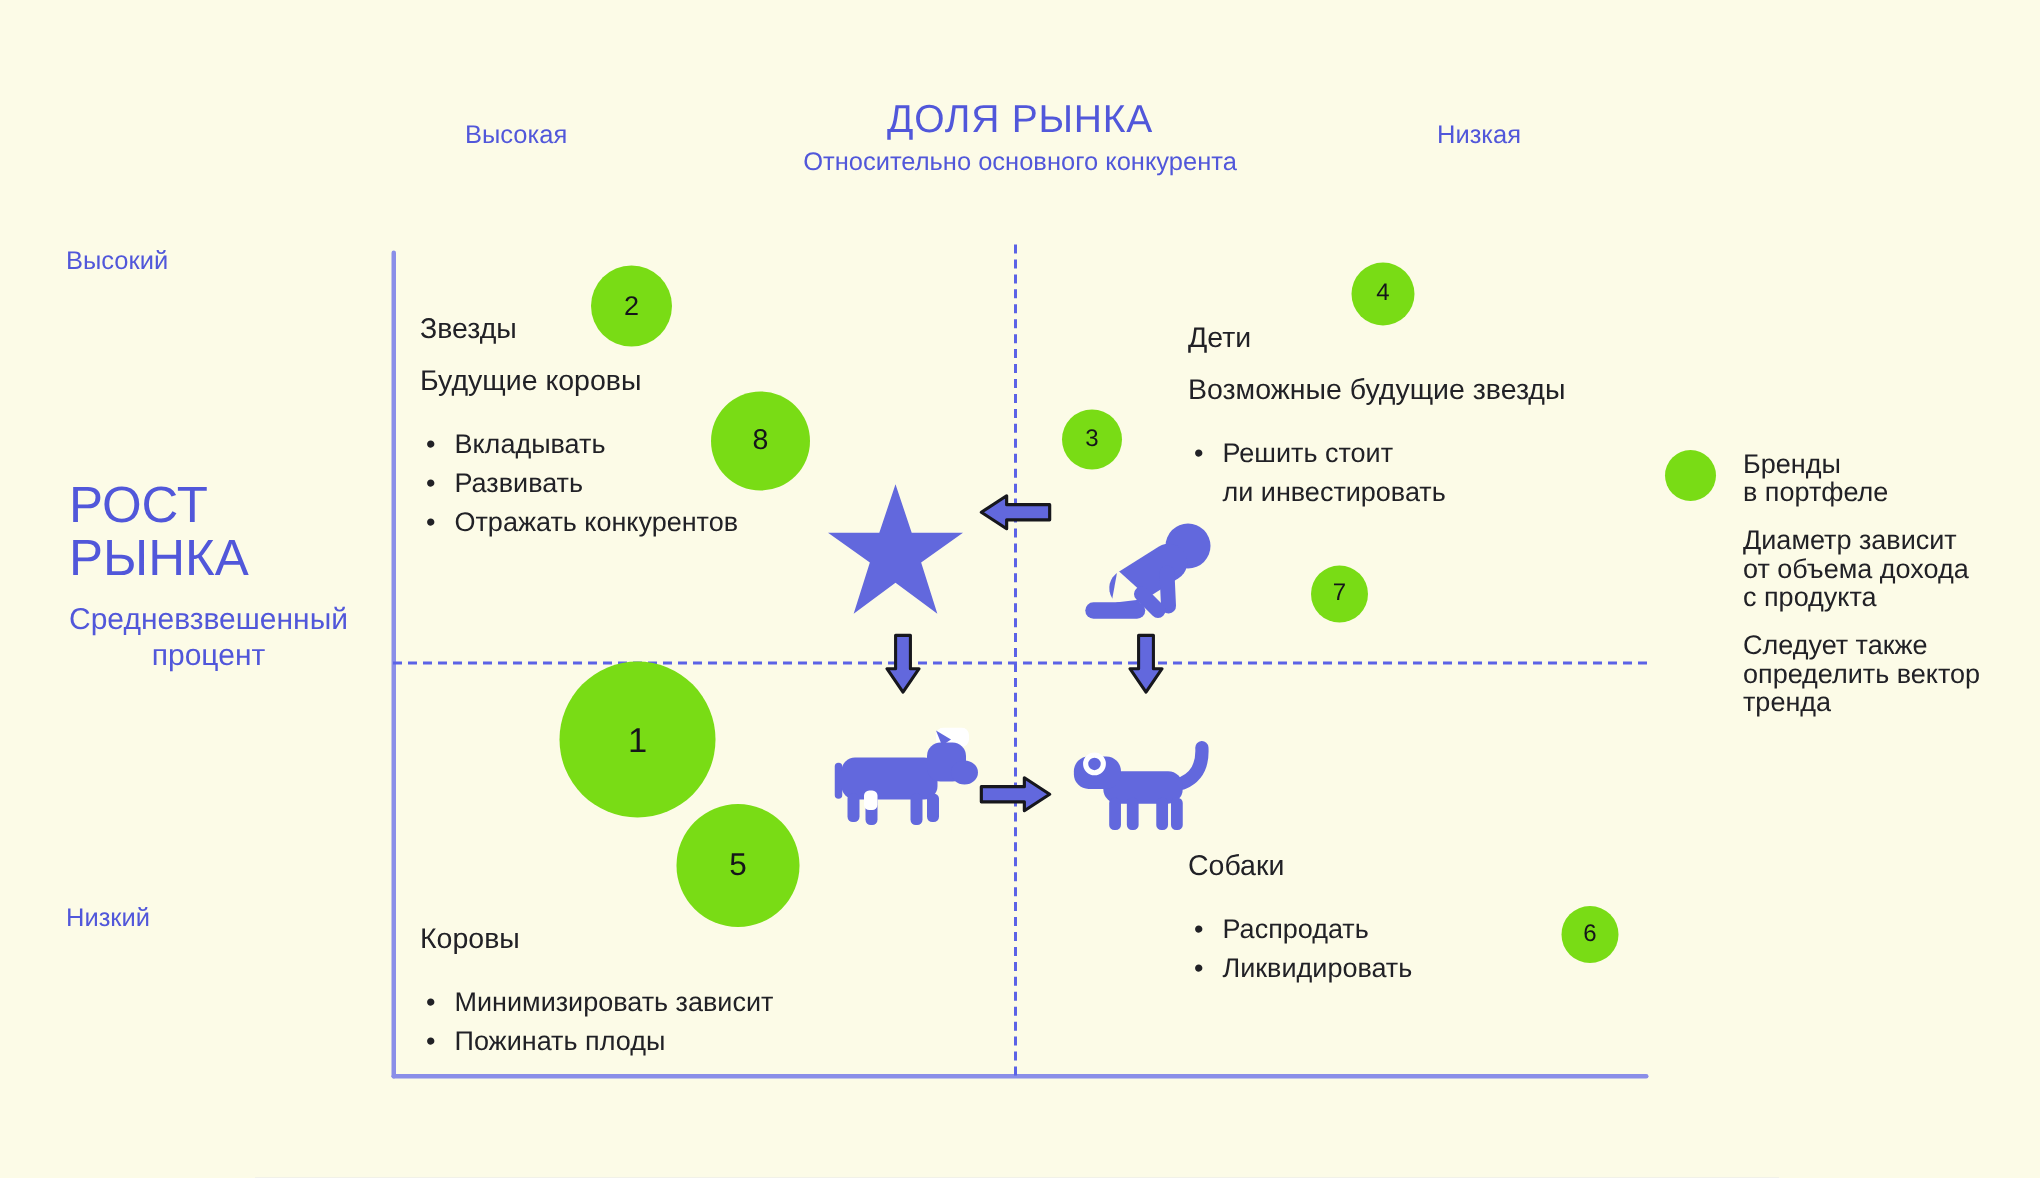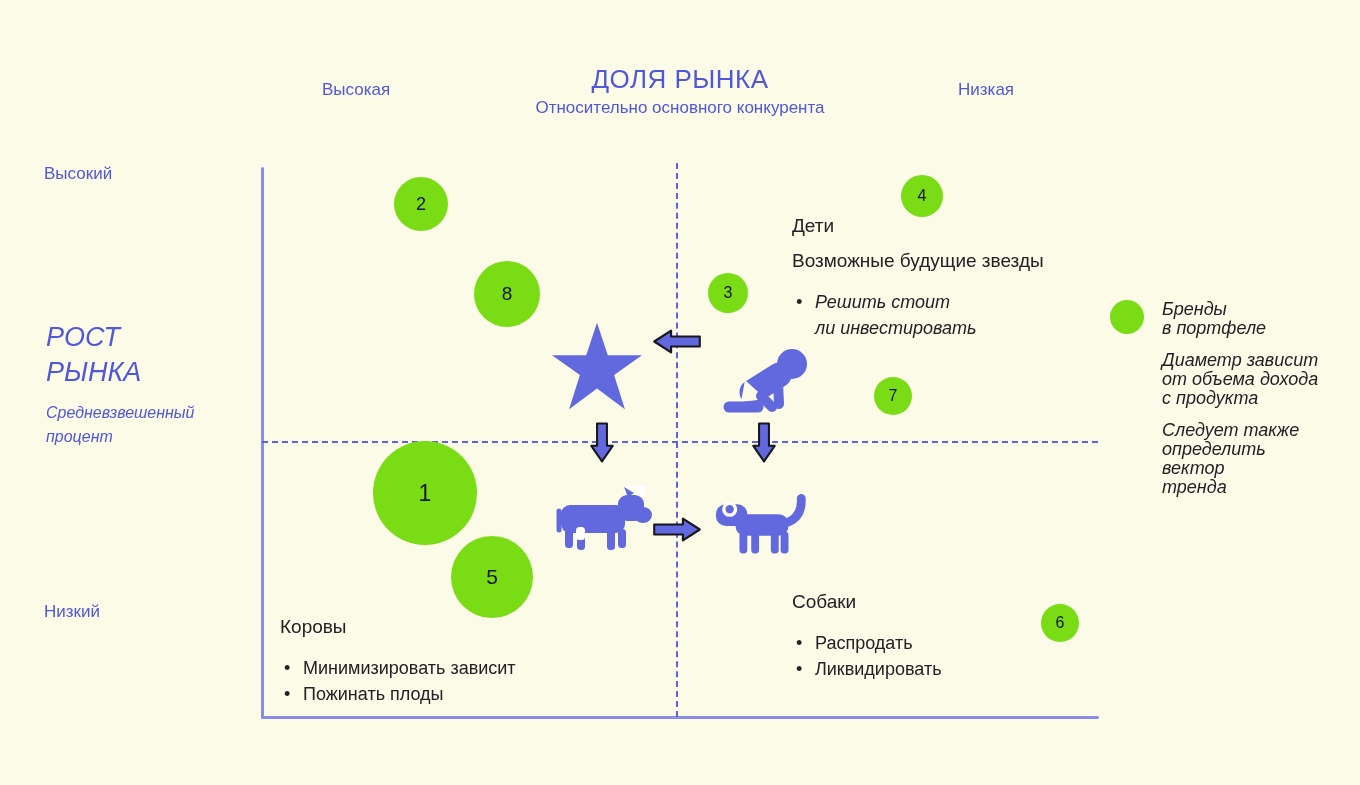--- a/index.html
+++ b/index.html
@@ -5,80 +5,89 @@
   :root{
     --bg:#fcfbe7; --blue:#5157da; --purple:#6268dd; --green:#79dc15;
     --ink:#212126; --num:#15151a; --axis:#8a8ee8; --dashed:#5b62e6;
   }
   html,body{margin:0;padding:0;background:#e9e9e9;}
   .stage{
     position:relative; width:1360px; height:785px; background:var(--bg);
     font-family:"Liberation Sans", sans-serif; overflow:hidden;
   }
   .abs{position:absolute;}
-  .pre{white-space:pre-line;font-style:italic;}
+  .pre{white-space:pre-line;}
   
   .x-title{left:0; top:64px; width:1360px; text-align:center;
     font-size:26px; letter-spacing:.5px; color:var(--blue);}
   .x-sub{left:0; top:98px; width:1360px; text-align:center;
     font-size:17px; color:var(--blue);}
   .axis-word{font-size:17px; color:var(--blue);}
   
-  .y-title{left:46px; top:320px; font-size:27px; line-height:35px; color:var(--blue);}
-  .y-sub{left:46px; top:401px; font-size:16px; line-height:24px; color:var(--blue);}
+  .y-title{left:46px; top:320px; font-size:34px; line-height:35px; color:var(--blue);}
+  .y-sub{left:46px; top:401px; font-size:20px; line-height:24px; color:var(--blue);text-align:center;}
   
   .vline{left:261px; top:167px; width:3px; height:552px; background:var(--axis); border-radius:2px;}
   .hline{left:261px; top:716px; width:838px; height:3px; background:var(--axis); border-radius:2px;}
   .vdash{left:676px; top:163px; height:554px; width:0; border-left:2px dashed var(--dashed);}
   .hdash{top:441px; left:262px; width:836px; height:0; border-top:2px dashed var(--dashed);}
   
   .quad h3{margin:0 0 13px 0; font-size:19px; font-weight:400; color:var(--ink);}
   .quad .sub{margin:0 0 17px 0; font-size:19px; color:var(--ink);}
   .quad ul{margin:0; padding:0; list-style:none;}
   .quad li{position:relative; padding-left:23px; font-size:18px; line-height:26px; color:var(--ink);}
   .quad li::before{content:"•"; position:absolute; left:4px; color:var(--ink);}
   .q-stars{left:280px; top:209px;}
   .q-children{left:792px; top:215px;}
   .q-cows{left:280px; top:616px;}
-  .q-dogs{left:792px; top:591px;}
+  .q-dogs{left:792px; top:567px;}
   
   .bubble{
     position:absolute; border-radius:50%; background:var(--green);
     display:flex; align-items:center; justify-content:center;
     color:var(--num); font-family:"Liberation Sans",sans-serif;
   }
   
   .legend-circle{left:1110px; top:300px; width:34px; height:34px; border-radius:50%; background:var(--green);}
   .legend-text{left:1162px; top:300px; width:160px; font-size:18px; line-height:19px; color:var(--ink);}
   .legend-text p{margin:0 0 13px 0;}
   .icon{position:absolute;}
   svg{display:block;}
 </style>
 </head>
 <body>
 
 <div class="stage">
 
   <div class="abs x-sub">Относительно основного конкурента</div>
   <div class="abs x-title">ДОЛЯ РЫНКА</div>
-  <div class="abs axis-word" style="left:322px; top:80px;">Высокая</div>
+  <div class="abs axis-word" style="left:310px; top:80px;">Высокая</div>
   <div class="abs axis-word" style="left:958px; top:80px;">Низкая</div>
 
   <div class="abs axis-word" style="left:44px; top:164px;">Высокий</div>
   <div class="abs y-title pre">РОСТ
 РЫНКА</div>
   <div class="abs y-sub pre">Средневзвешенный
 процент</div>
   <div class="abs axis-word" style="left:44px; top:602px;">Низкий</div>
 
   <div class="abs vline"></div>
   <div class="abs hline"></div>
   <div class="abs vdash"></div>
   <div class="abs hdash"></div>
 
+  <div class="abs quad q-stars">
+    <h3>Звезды</h3>
+    <p class="sub">Будущие коровы</p>
+    <ul>
+      <li>Вкладывать</li>
+      <li>Развивать</li>
+      <li>Отражать конкурентов</li>
+    </ul>
+  </div>
 
   <div class="abs quad q-children">
     <h3>Дети</h3>
     <p class="sub">Возможные будущие звезды</p>
     <ul>
       <li class="pre">Решить стоит
 ли инвестировать</li>
     </ul>
   </div>
 

